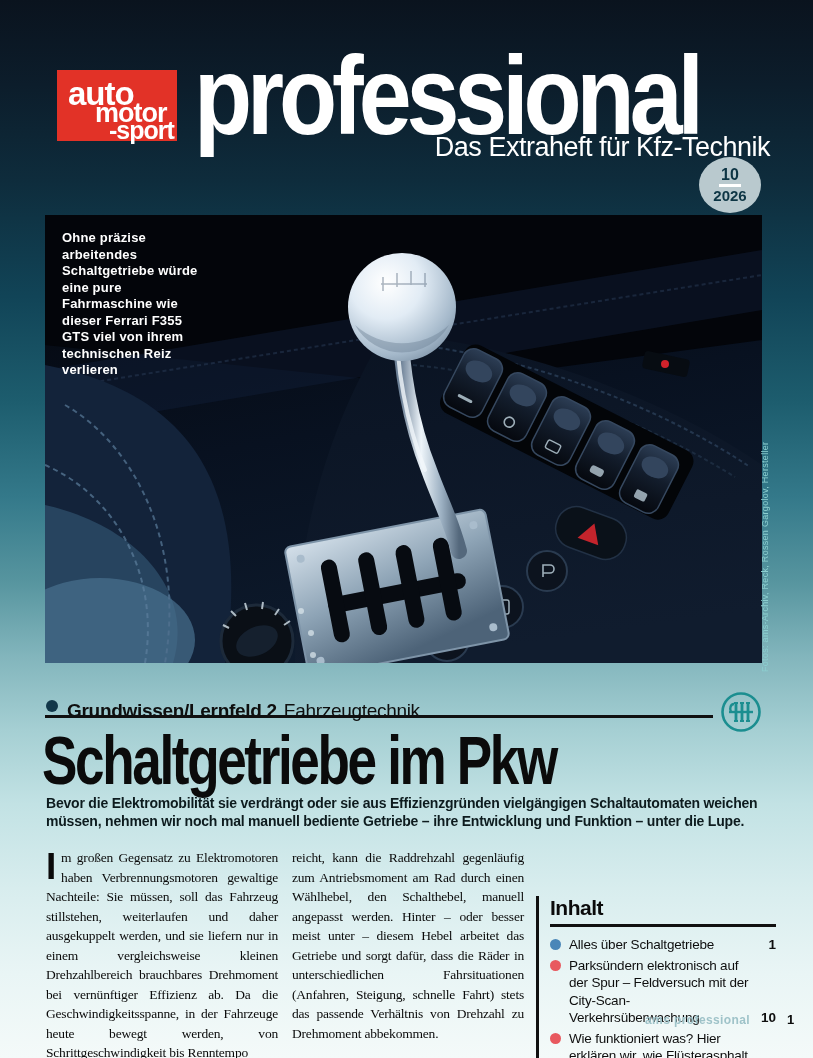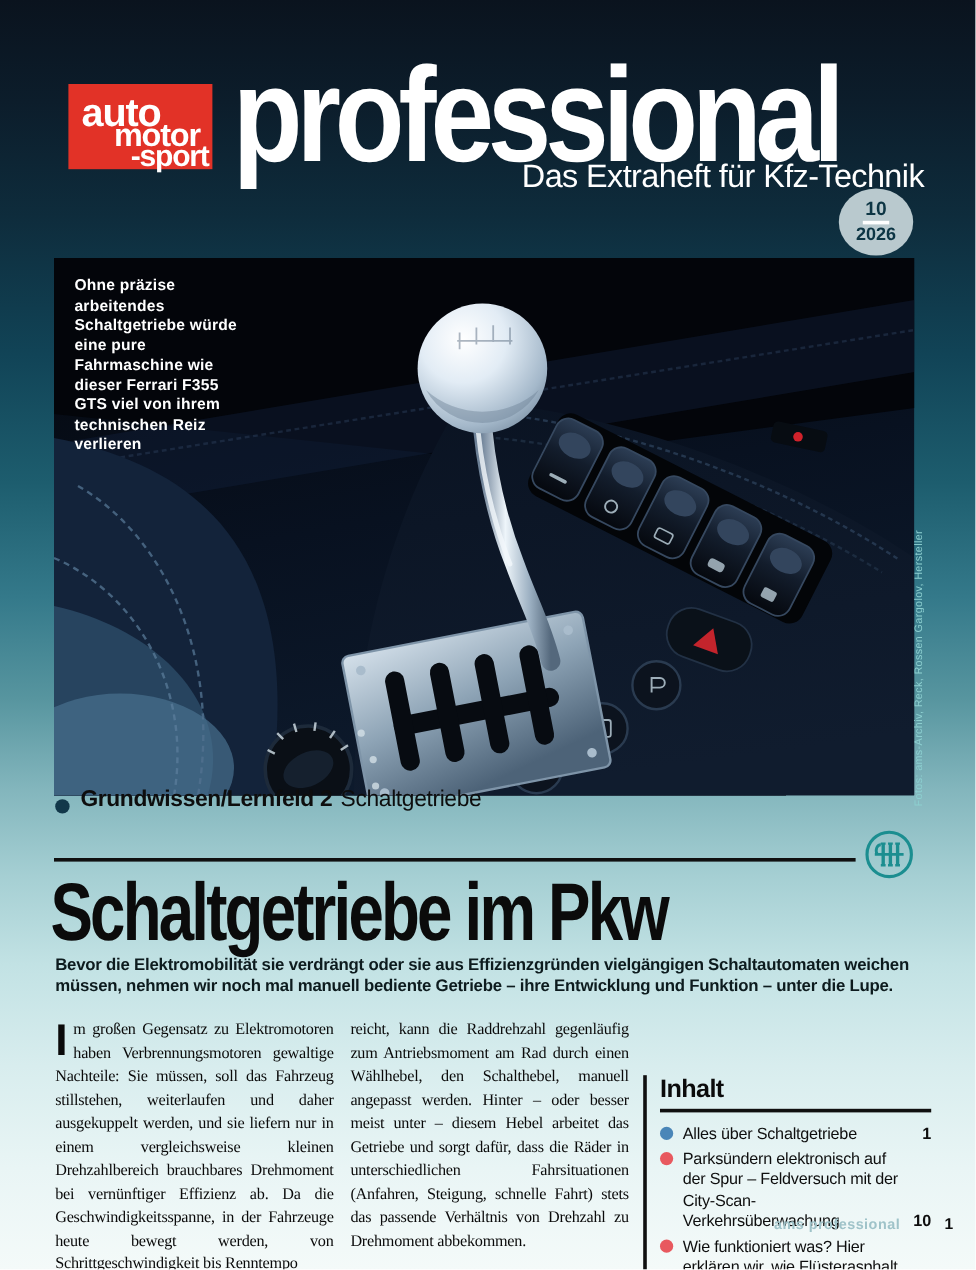--- a/index.html
+++ b/index.html
@@ -40,21 +40,21 @@
   .hero-caption{
     position:absolute;left:17px;top:15px;width:140px;color:#fff;
     font-size:13px;line-height:16.5px;font-weight:bold;letter-spacing:0.2px;
   }
   .photo-credit{
     position:absolute;left:760px;top:462px;height:210px;width:14px;
     writing-mode:vertical-rl;transform:rotate(180deg);
     color:#8ccfd0;font-size:9px;letter-spacing:0.3px;white-space:nowrap;
   }
   
-  .kicker{position:absolute;left:46px;top:656px;display:flex;align-items:flex-end;color:#0e0e0e;font-size:19px;}
+  .kicker{position:absolute;left:46px;top:700px;display:flex;align-items:flex-start;color:#0e0e0e;font-size:19px;}
   .kicker .dot{width:12px;height:12px;border-radius:50%;background:#12384a;margin-right:9px;}
   .kicker b{letter-spacing:-0.3px;}
   .kicker .reg{font-weight:normal;margin-left:7px;letter-spacing:-0.3px;}
   .kicker-rule{position:absolute;left:45px;top:715px;width:668px;height:3px;background:#101010;}
   .gate-icon{position:absolute;left:719px;top:690px;width:44px;height:44px;}
   .headline{
     position:absolute;left:42px;top:726px;color:#0b0b0b;font-weight:bold;
     font-size:68px;line-height:1;letter-spacing:-3px;white-space:nowrap;
     transform:scaleX(0.78);transform-origin:left top;
   }
@@ -250,21 +250,21 @@
         </g>
       </g>
     </svg>
     <div class="hero-caption">Ohne präzise arbeitendes Schaltgetriebe würde eine pure Fahrmaschine wie dieser Ferrari F355 GTS viel von ihrem technischen Reiz verlieren</div>
   </div>
   <div class="photo-credit">Fotos: ams-Archiv, Reck, Rossen Gargolov, Hersteller</div>
 
   <div class="kicker">
     <span class="dot" style="background: rgb(18, 56, 74);"></span>
     <b>Grundwissen/Lernfeld 2</b>
-    <span class="reg">Schaltgetriebe</span>
+    <span class="reg">Fahrzeugtechnik</span>
   </div>
   <div class="kicker-rule"></div>
   <svg class="gate-icon" viewBox="0 0 44 44">
     <g stroke="#1b8e90" fill="none" stroke-width="2.6">
       <circle cx="22" cy="22" r="18.5"></circle>
       <path d="M10 22 H34" stroke-width="2.4"></path>
       <path d="M12 22 C10 18 12 14 15 14" stroke-width="2.4"></path>
       <path d="M17 13 V31 M23 13 V31 M29 13 V31" stroke-width="2.8"></path>
       <path d="M15 13 H19 M21 13 H25 M27 13 H31 M15 31 H19 M21 31 H25 M27 31 H31" stroke-width="2"></path>
     </g>

